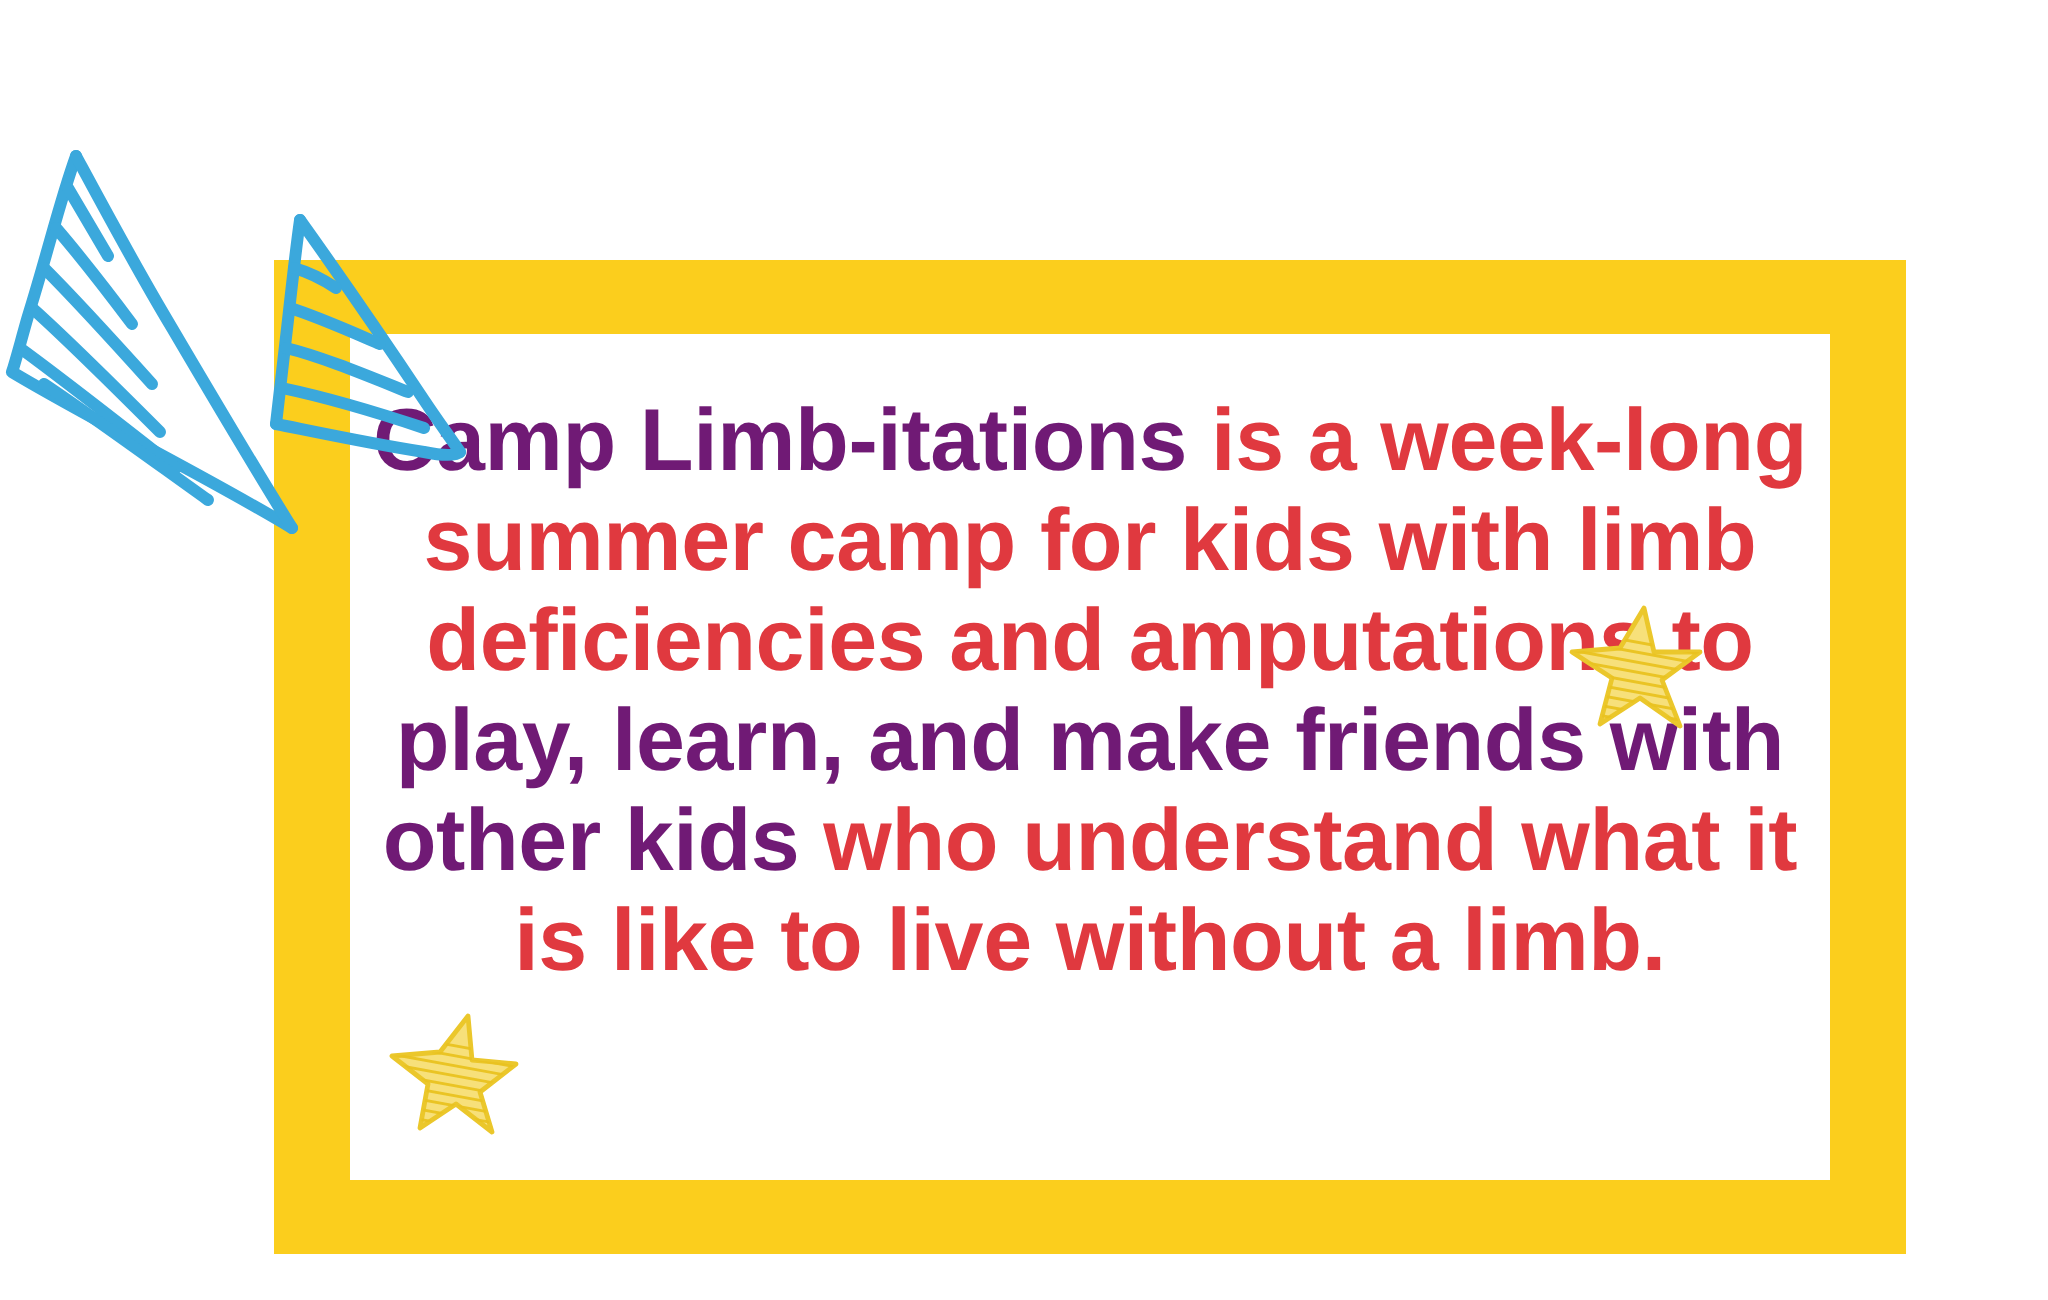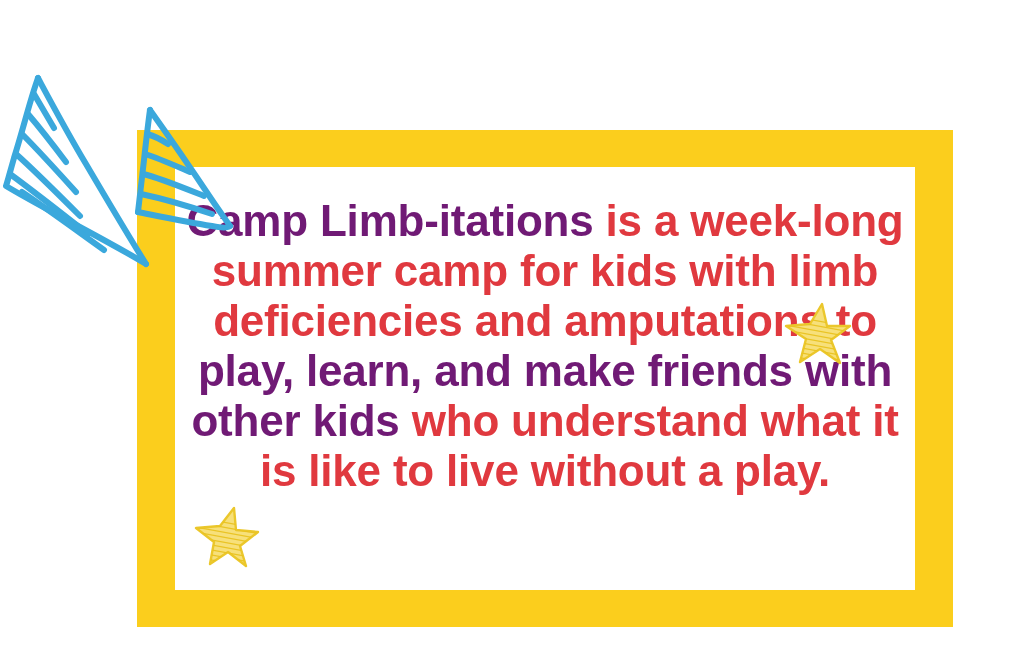--- a/index.html
+++ b/index.html
@@ -72,21 +72,21 @@
 </style>
 </head>
 <body>
 
 <div id="stage">
 
   <div id="frame">
     <div id="frame-inner"></div>
   </div>
 
-  <div id="copy"><span class="hl">Camp Limb-itations</span><span class="plain"> is a week-long summer camp for kids with limb deficiencies and amputations to </span><span class="hl">play, learn, and make friends with other kids</span><span class="plain"> who understand what it is like to live without a play.</span></div>
+  <div id="copy"><span class="hl">Camp Limb-itations</span><span class="plain"> is a week-long summer camp for kids with limb deficiencies and amputations to </span><span class="hl">play, learn, and make friends with other kids</span><span class="plain"> who understand what it is like to live without a limb.</span></div>
 
   <svg class="deco" id="banner-layer" viewBox="0 0 260 220">
     <g fill="none" stroke="#3BA8DC" stroke-linecap="round" stroke-linejoin="round">
 
       <path d="M38 18 C30 40 24 66 14 98 C10 112 8 120 6 126
                C26 138 52 152 78 166 C104 180 126 192 146 204" stroke-width="6"></path>
       <path d="M38 18 C52 44 68 74 86 104 C106 138 126 172 146 204" stroke-width="6"></path>
 
       <path d="M34 34 C40 44 47 56 54 68" stroke-width="6"></path>
       <path d="M28 54 C40 68 54 86 66 102" stroke-width="6"></path>

